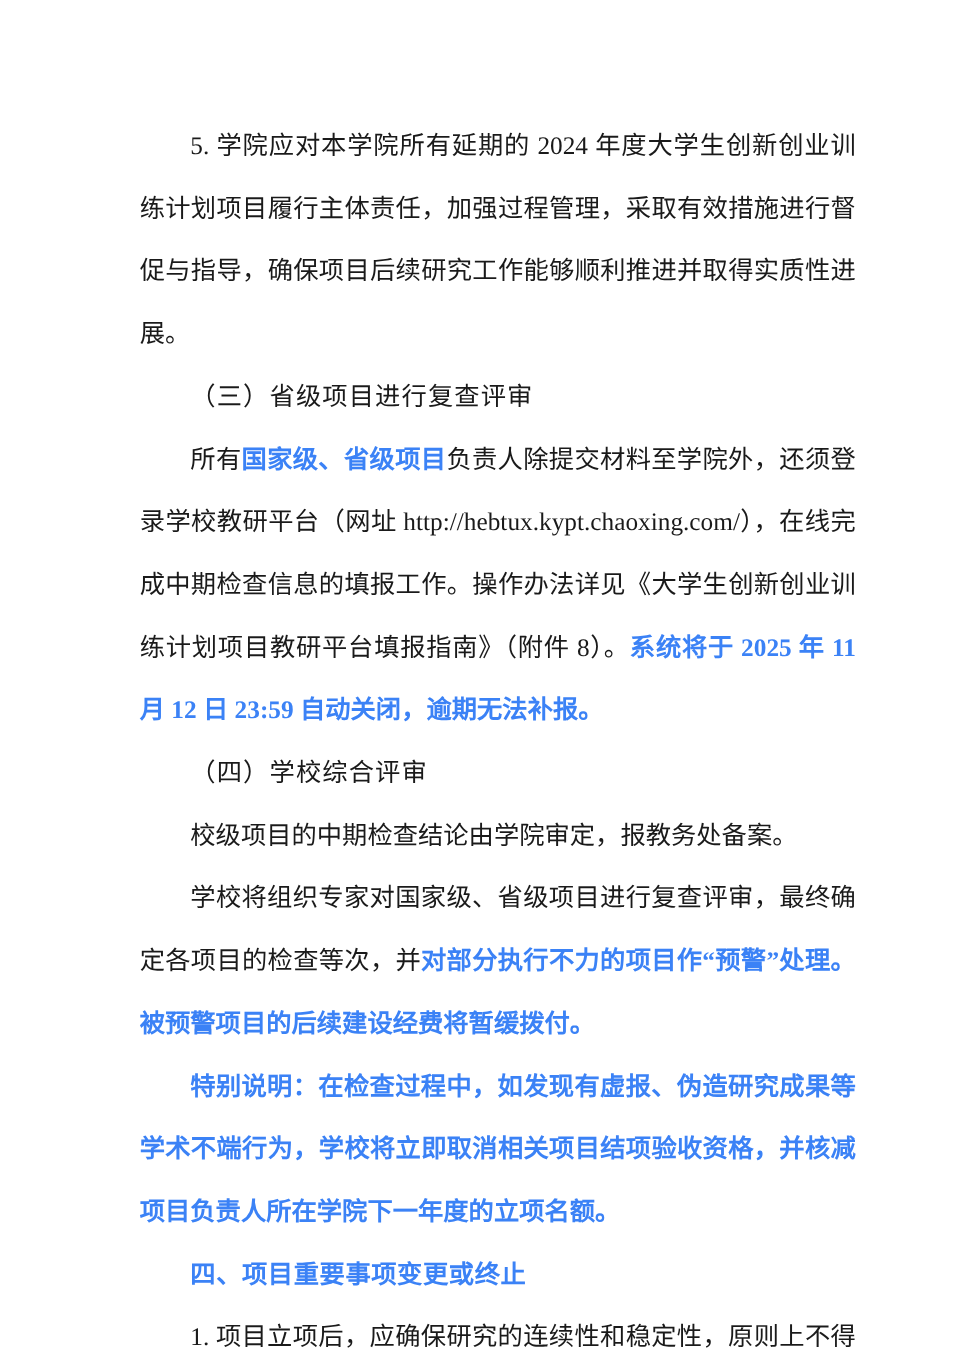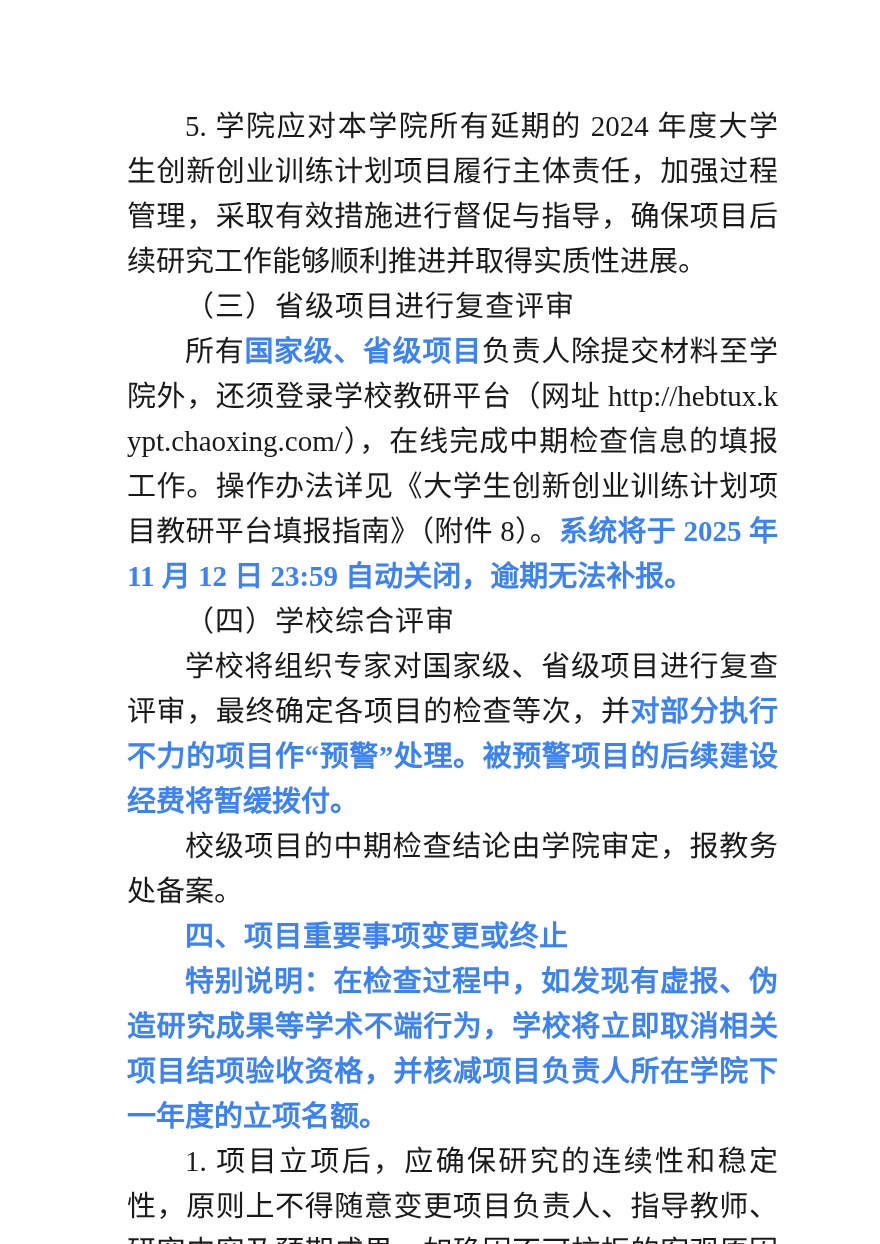--- a/index.html
+++ b/index.html
@@ -18,22 +18,22 @@
   }
   .doc-body {
     position: absolute;
     left: 127px;
     top: 104px;
     width: 651px;
   }
   p.para {
     margin: 0;
     padding: 0;
-    font-size: 29px;
-    line-height: 45px;
+    font-size: 23px;
+    line-height: 57px;
     text-indent: 2em;
     text-align: justify;
     text-justify: inter-character;
     word-break: break-all;
     color: #1a1a1a;
   }
   p.para .run { font-weight: 400; }
   p.para .run.bold { font-weight: 700; color: #3b82f6; }
   p.subheading-kaiti .run {
     
@@ -49,19 +49,19 @@
 </style>
 </head>
 <body>
 
 <div class="page">
   <div class="doc-body">
       <p class="para body"><span class="run">5. 学院应对本学院所有延期的 2024 年度大学生创新创业训练计划项目履行主体责任，加强过程管理，采取有效措施进行督促与指导，确保项目后续研究工作能够顺利推进并取得实质性进展。</span></p>
       <p class="para subheading-kaiti"><span class="run">（三）省级项目进行复查评审</span></p>
       <p class="para body"><span class="run">所有</span><span class="run bold">国家级、省级项目</span><span class="run">负责人除提交材料至学院外，还须登录学校教研平台（网址 http://hebtux.kypt.chaoxing.com/），在线完成中期检查信息的填报工作。操作办法详见《大学生创新创业训练计划项目教研平台填报指南》（附件 8）。</span><span class="run bold">系统将于 2025 年 11 月 12 日 23:59 自动关闭，逾期无法补报。</span></p>
       <p class="para subheading-kaiti"><span class="run">（四）学校综合评审</span></p>
+      <p class="para body"><span class="run">校级项目的中期检查结论由学院审定，报教务处备案。</span></p>
       <p class="para body"><span class="run">学校将组织专家对国家级、省级项目进行复查评审，最终确定各项目的检查等次，并</span><span class="run bold">对部分执行不力的项目作“预警”处理。被预警项目的后续建设经费将暂缓拨付。</span></p>
-      <p class="para body"><span class="run">校级项目的中期检查结论由学院审定，报教务处备案。</span></p>
+      <p class="para body"><span class="run bold">特别说明：在检查过程中，如发现有虚报、伪造研究成果等学术不端行为，学校将立即取消相关项目结项验收资格，并核减项目负责人所在学院下一年度的立项名额。</span></p>
       <p class="para heading-hei"><span class="run bold">四、项目重要事项变更或终止</span></p>
-      <p class="para body"><span class="run bold">特别说明：在检查过程中，如发现有虚报、伪造研究成果等学术不端行为，学校将立即取消相关项目结项验收资格，并核减项目负责人所在学院下一年度的立项名额。</span></p>
       <p class="para body"><span class="run">1. 项目立项后，应确保研究的连续性和稳定性，原则上不得随意变更项目负责人、指导教师、研究内容及预期成果。如确因不可抗拒的客观原因需要调整，项目负责人须填写《大学生创新</span></p>
     </div>
 </div>
 
 </body></html>

